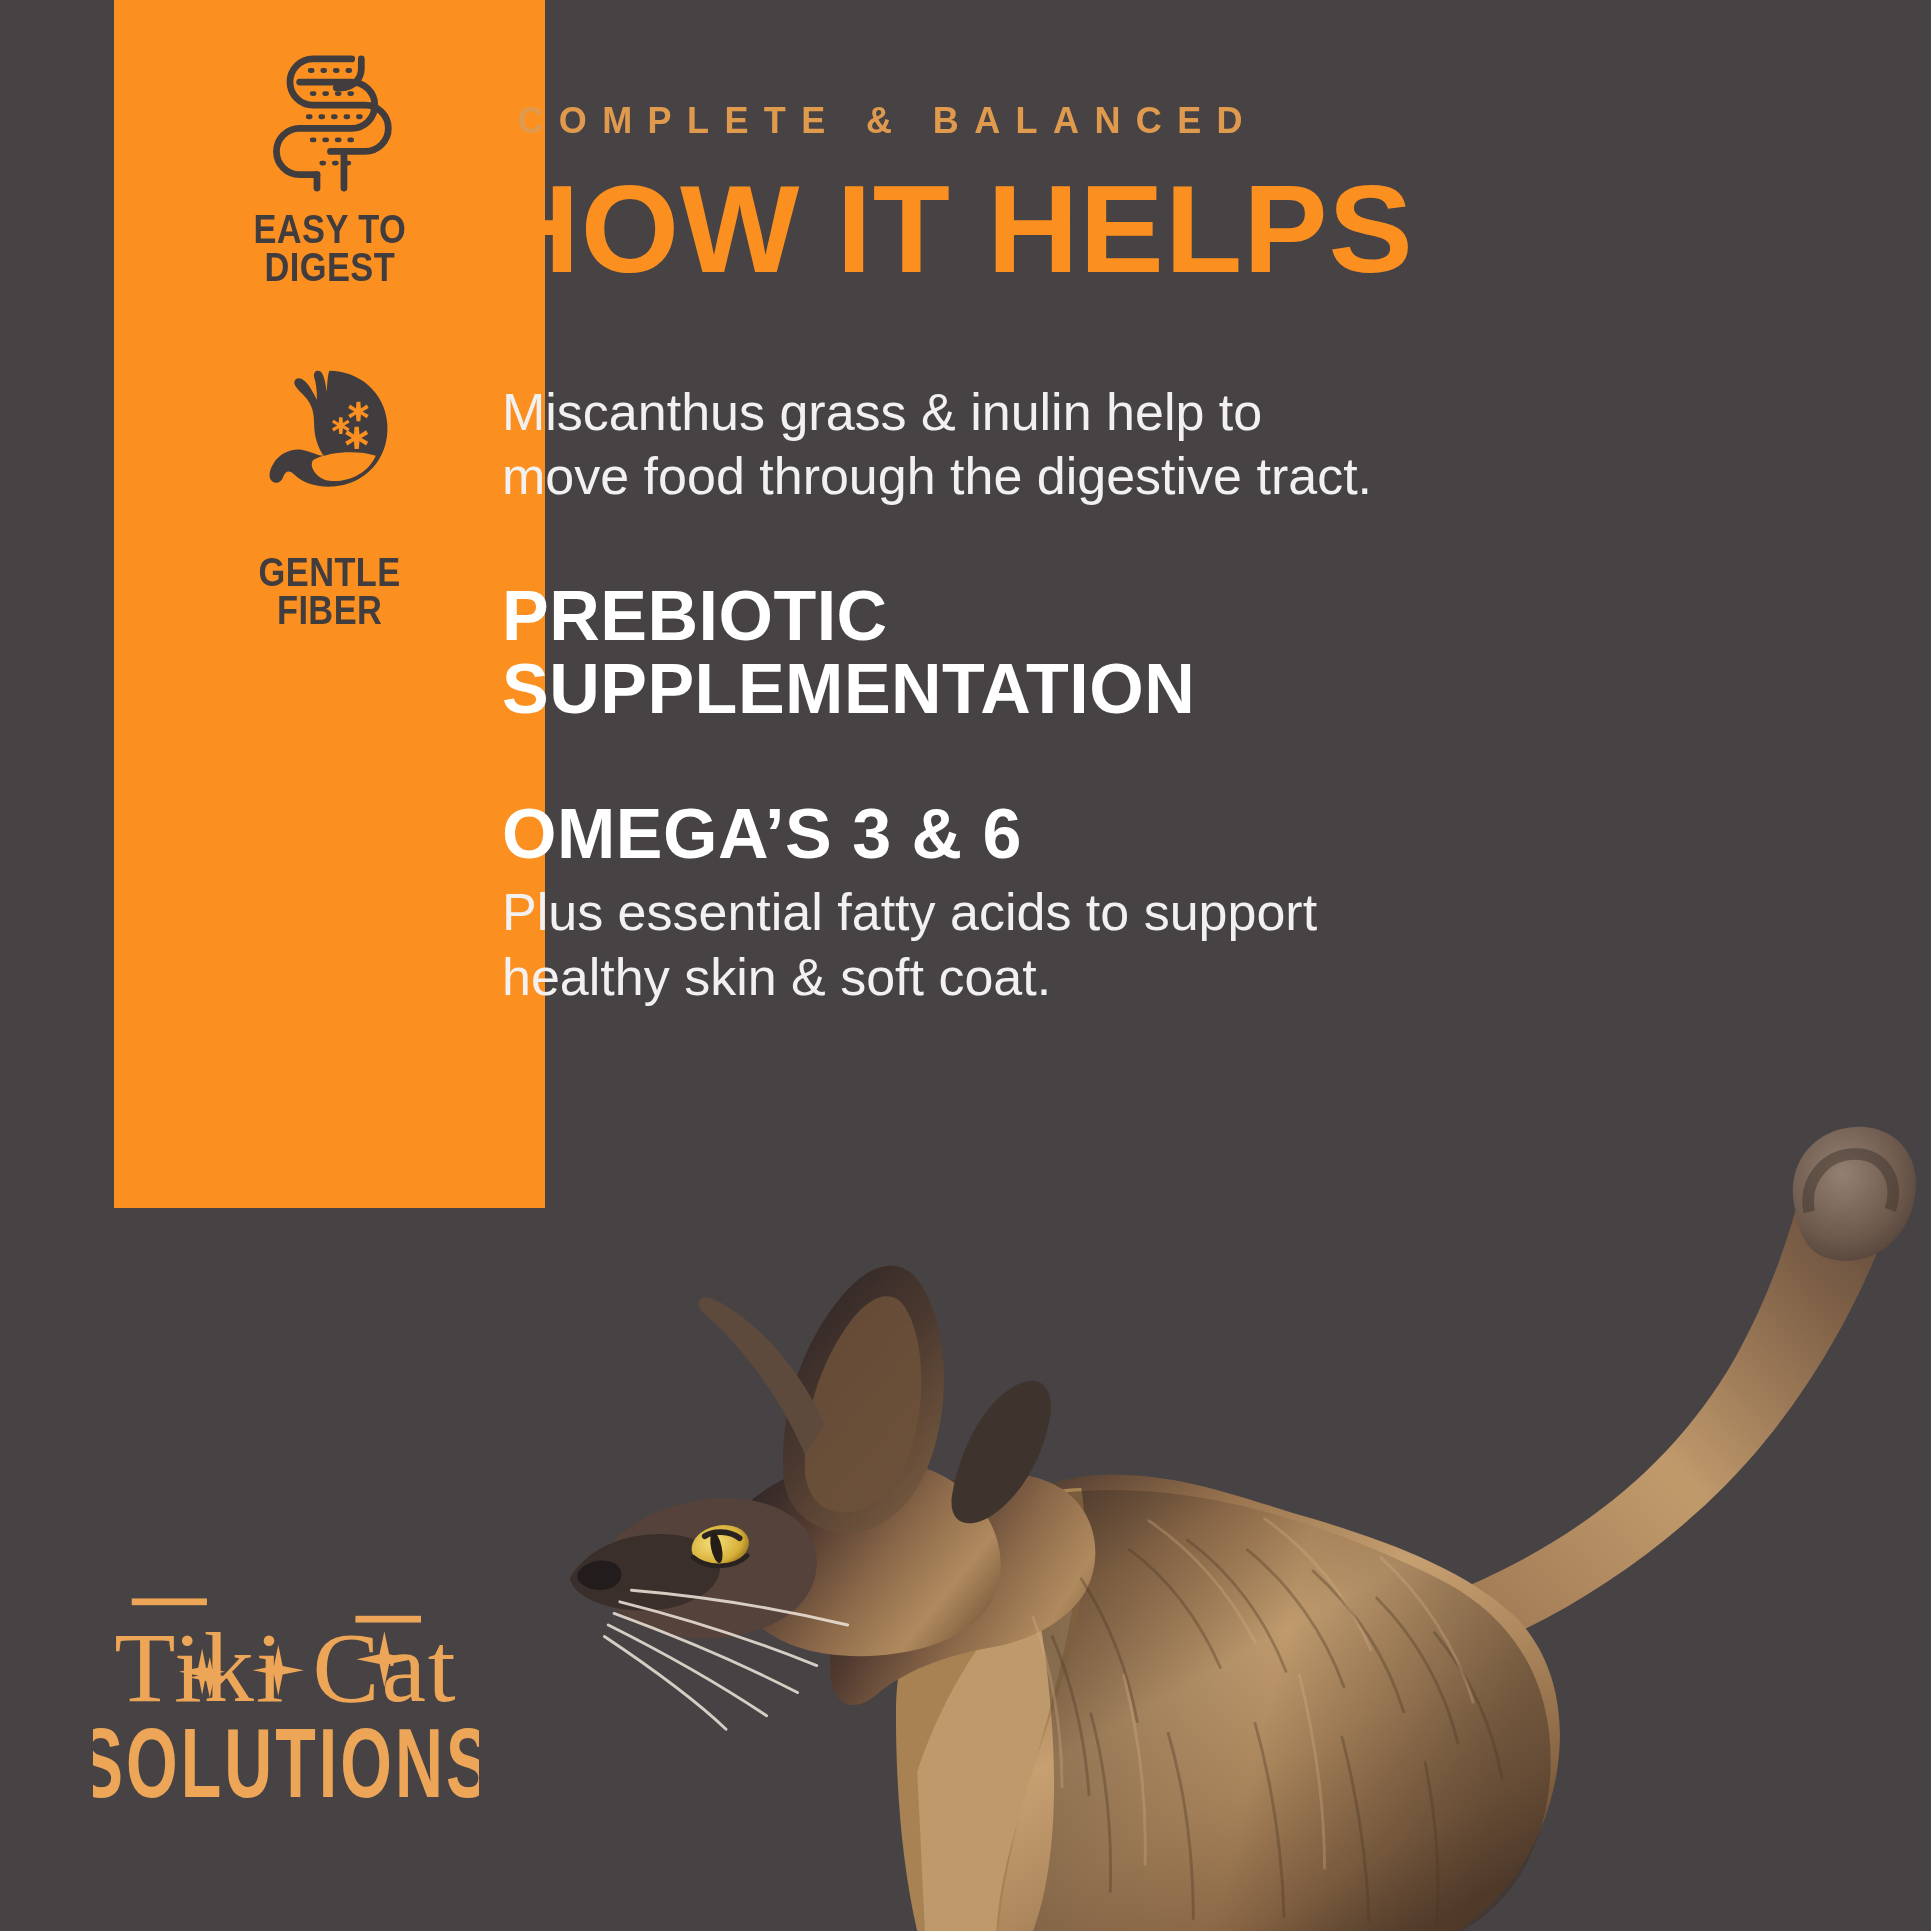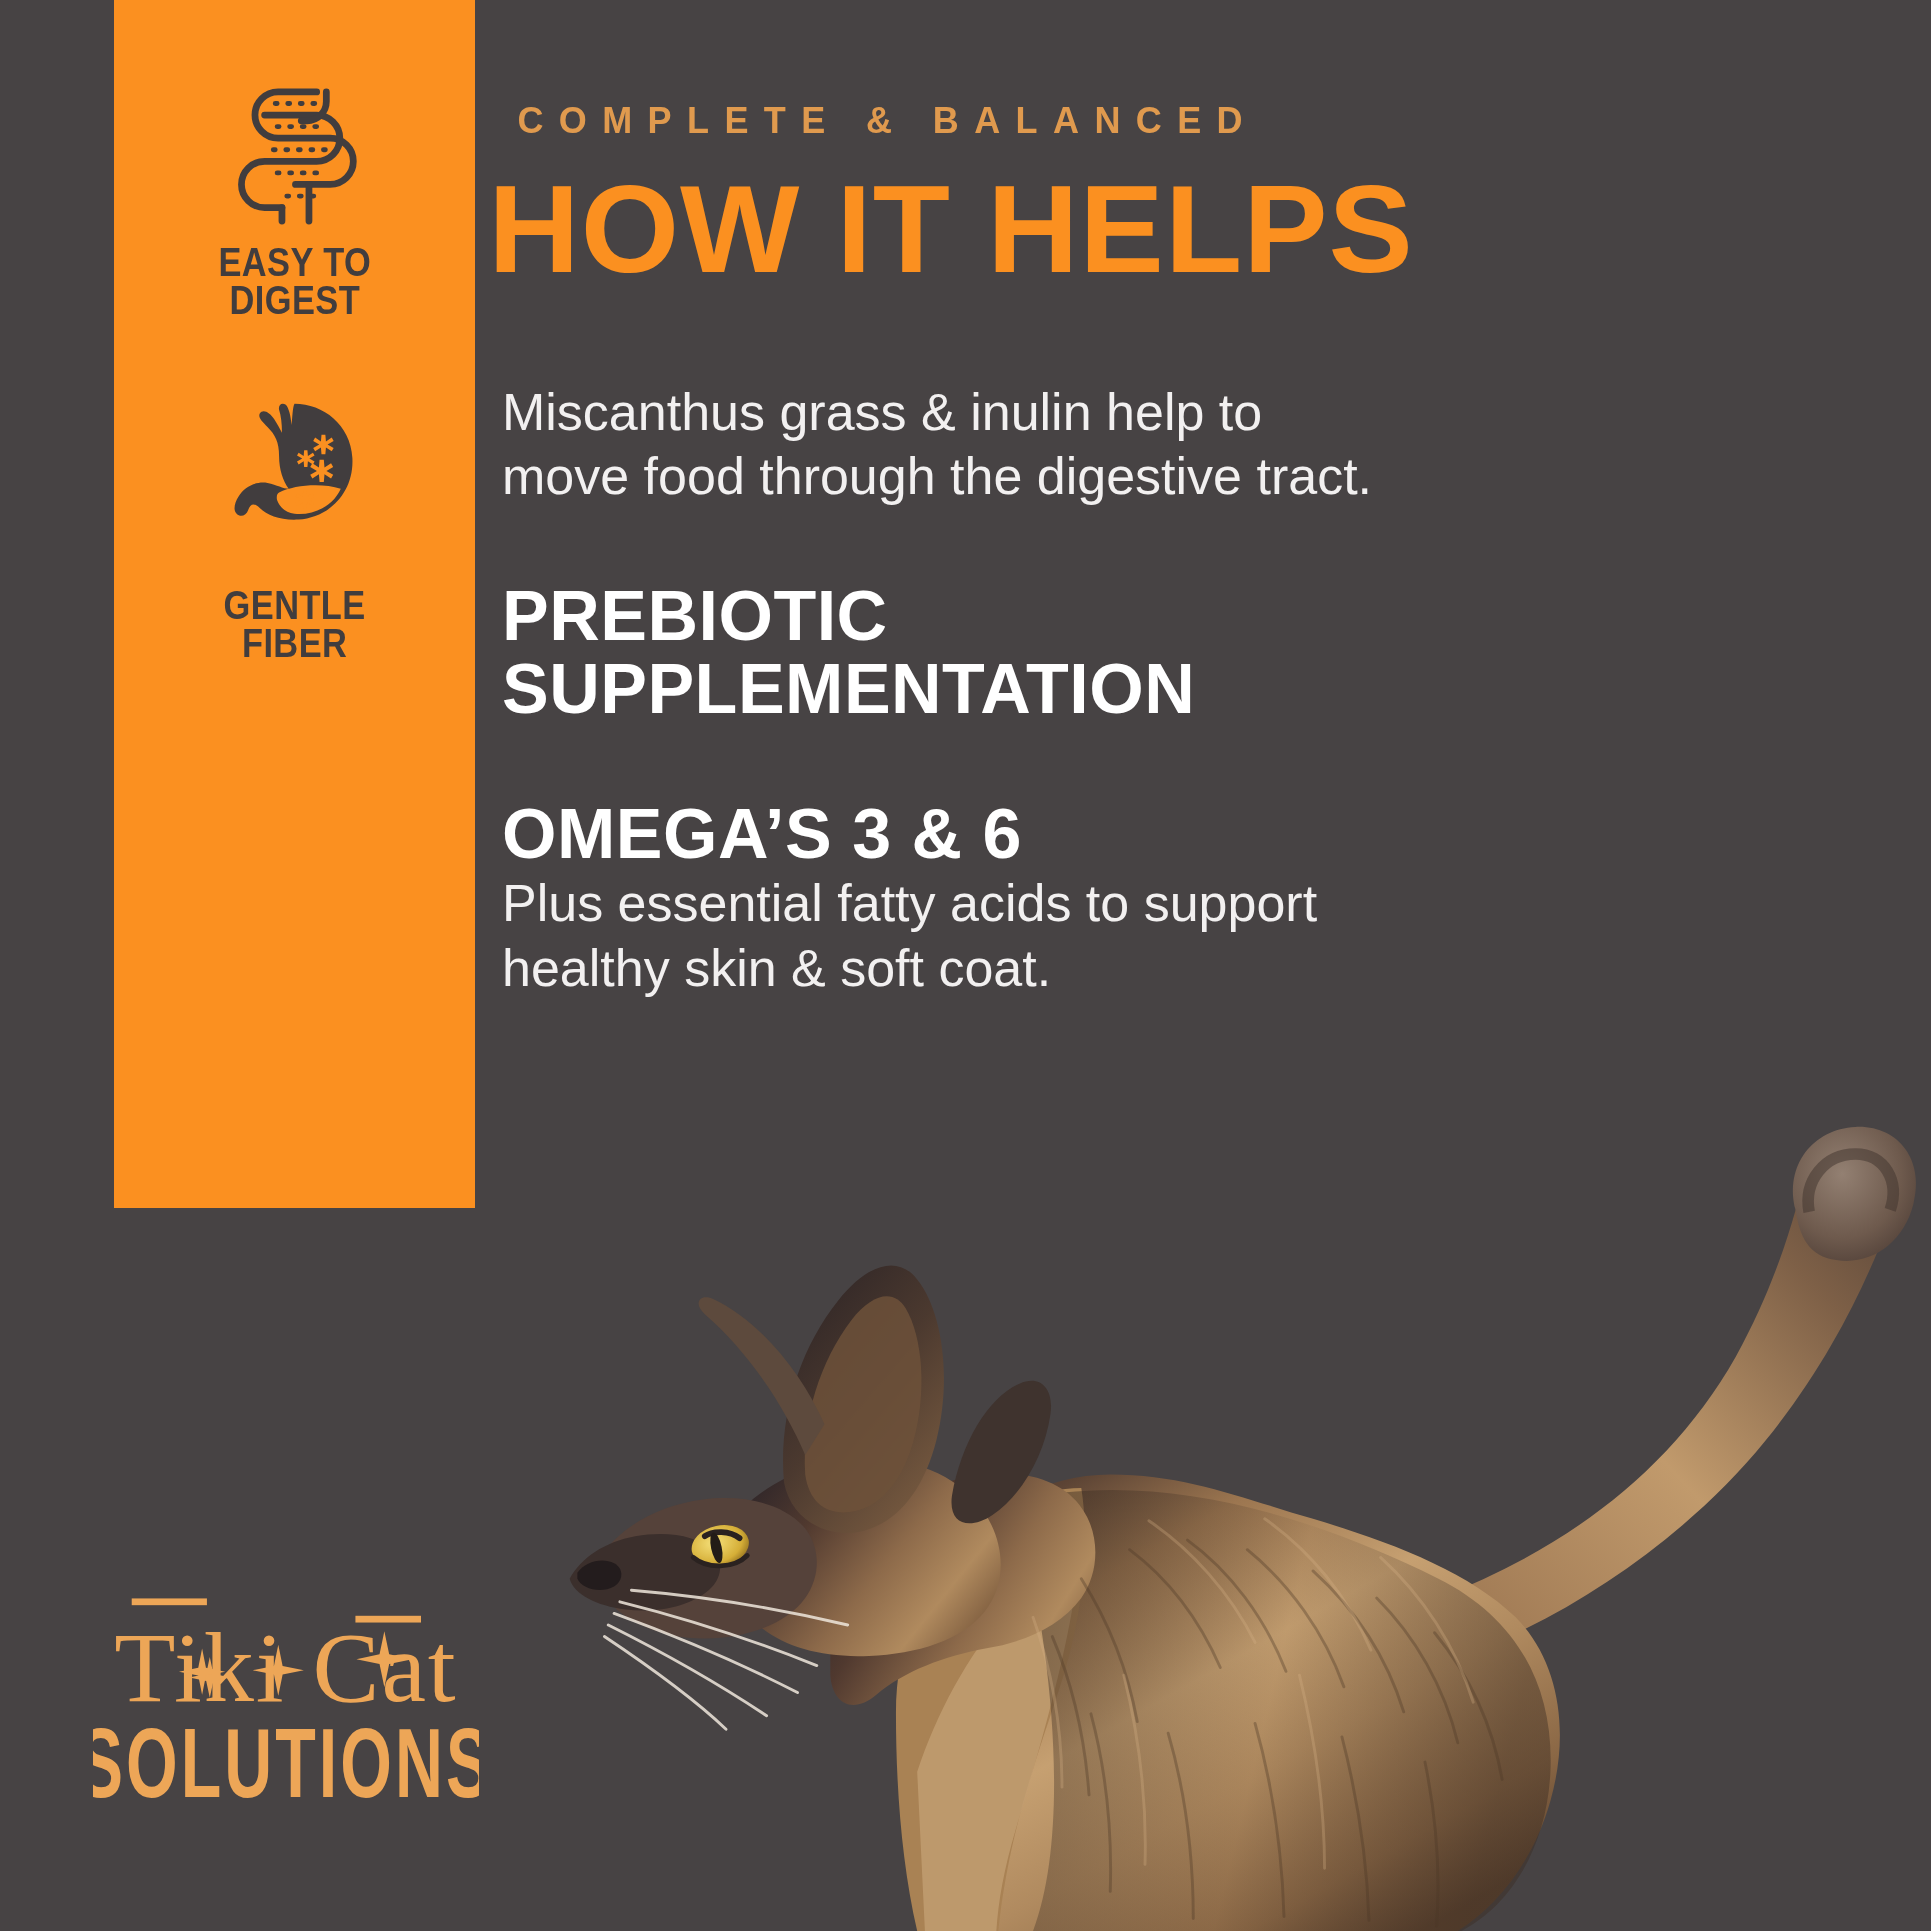--- a/index.html
+++ b/index.html
@@ -16,28 +16,28 @@
     height: 1931px;
     background: #474344;
     overflow: hidden;
   }
 
   
   .badge-panel {
     position: absolute;
     left: 114px;
     top: 0;
-    width: 361px;
+    width: 431px;
     height: 1208px;
     background: #FB9020;
     display: flex;
     flex-direction: column;
     align-items: center;
     justify-content: flex-start;
-    padding-top: 84px;
+    padding-top: 51px;
     box-sizing: border-box;
   }
   .badge {
     width: 100%;
     display: flex;
     flex-direction: column;
     align-items: center;
   }
   .badge + .badge { margin-top: 75px; gap: 32px; }
   .badge-icon {
@@ -91,21 +91,21 @@
     color: #FFFFFF;
     font-family: "Liberation Sans Narrow", "Liberation Sans", sans-serif;
     font-weight: 700;
     font-size: 70px;
     line-height: 1.05;
     letter-spacing: 0.5px;
     transform: scaleX(1.0);
     white-space: pre-line;
   }
   .section-body {
-    margin-top: 0;
+    margin-top: 9px;
     color: #F2F0F0;
     font-family: "Liberation Sans Narrow", "Liberation Sans", sans-serif;
     font-weight: 400;
     font-size: 52px;
     line-height: 1.24;
     white-space: pre-line;
   }
 
   
   .brand {

